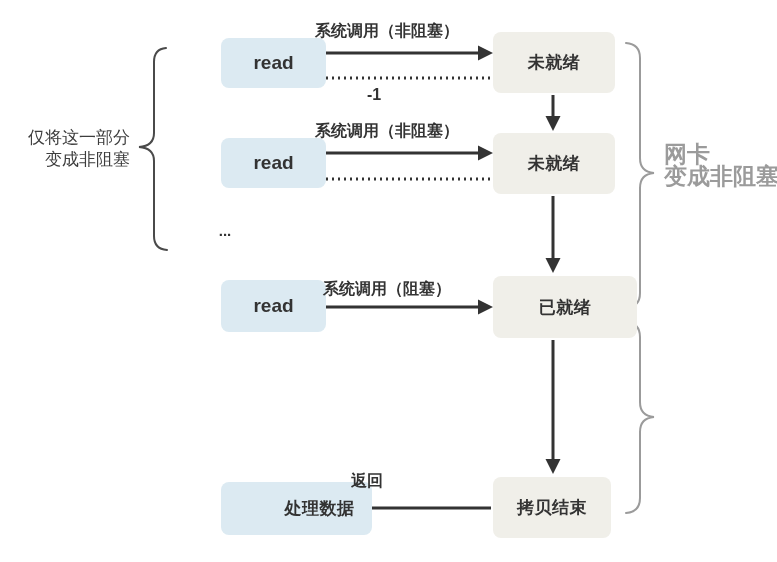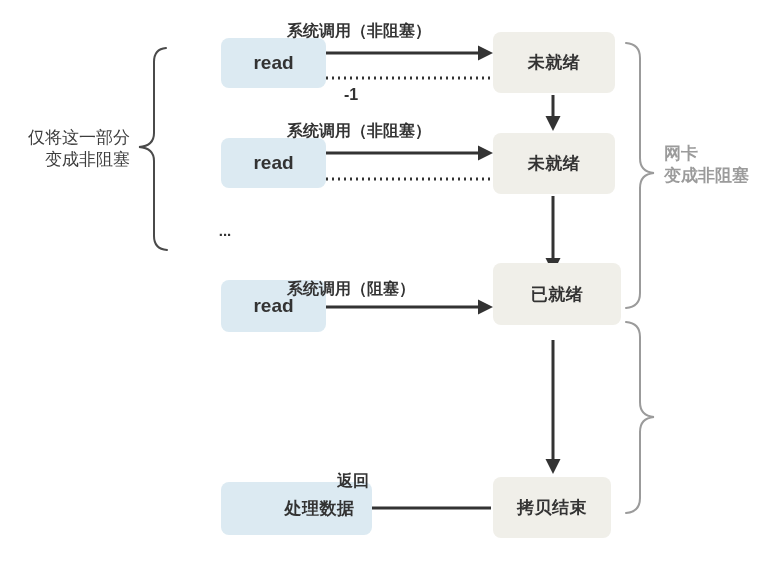--- a/index.html
+++ b/index.html
@@ -18,20 +18,21 @@
     color: var(--text, #333333);
     font-size: 17px;
     letter-spacing: 0.5px;
   }
   .node.blue  { background: var(--read-box, #DCEAF2); margin-left: 44px; }
   .node.gray  { background: var(--state-box, #F0EFE9); }
   .node.read-label { font-size: 19px; letter-spacing: 0; }
 
   .edge-label {
     position: absolute;
+    text-align: center;
     font-weight: bold;
     font-size: 16px;
     color: var(--text, #333333);
     white-space: nowrap;
   }
   .ellipsis {
     position: absolute;
     font-weight: bold;
     font-size: 15px;
     color: var(--text, #333333);
@@ -43,21 +44,21 @@
     text-align: right;
     font-size: 17px;
     line-height: 22px;
     color: var(--note-text, #3D3D3D);
     white-space: nowrap;
   }
   .right-note {
     position: absolute;
     left: 664px; width: 110px;
     font-weight: bold;
-    font-size: 17px;
+    font-size: 23px;
     line-height: 22px;
     color: var(--annotation-text, #9B9B9B);
     white-space: nowrap;
   }
   svg.overlay { position: absolute; left: 0; top: 0; }
   .arrow-line   { stroke: var(--arrow, #333333); stroke-width: 3; fill: none; }
   .arrow-dotted { stroke: var(--arrow, #333333); stroke-width: 3; fill: none; stroke-dasharray: 2 4; }
   .arrow-head   { fill: var(--arrow, #333333); stroke: none; }
   .brace-left   { stroke: var(--brace-left, #4A4A4A); stroke-width: 2; fill: none; stroke-linecap: round; }
   .brace-right  { stroke: var(--brace-right, #9B9B9B); stroke-width: 2; fill: none; stroke-linecap: round; }
@@ -126,21 +127,21 @@
 
   <div class="node blue read-label" style="left:177px; top:38px; width:105px; height:50px;">read</div>
   <div class="node gray" style="left:493px; top:32px; width:122px; height:61px;">未就绪</div>
 
   <div class="node blue read-label" style="left:177px; top:138px; width:105px; height:50px;">read</div>
   <div class="node gray" style="left:493px; top:133px; width:122px; height:61px;">未就绪</div>
 
   <div class="ellipsis" style="left:203px; top:222px; width:44px;">...</div>
 
   <div class="node blue read-label" style="left:177px; top:280px; width:105px; height:52px;">read</div>
-  <div class="node gray" style="left:493px; top:263px; width:128px; height:62px;">已就绪</div>
+  <div class="node gray" style="left:493px; top:276px; width:144px; height:62px;">已就绪</div>
 
   <div class="node gray" style="left:493px; top:477px; width:118px; height:61px;">拷贝结束</div>
   <div class="node blue" style="left:177px; top:482px; width:105px; height:53px;padding-left:46px;">处理数据</div>
 
   <div class="edge-label" style="left:287px; top:21px; width:200px;">系统调用（非阻塞）</div>
   <div class="edge-label" style="left:344px; top:86px; width:60px;">-1</div>
   <div class="edge-label" style="left:287px; top:121px; width:200px;">系统调用（非阻塞）</div>
   <div class="edge-label" style="left:287px; top:279px; width:200px;">系统调用（阻塞）</div>
   <div class="edge-label" style="left:337px; top:471px; width:60px;">返回</div>
 

